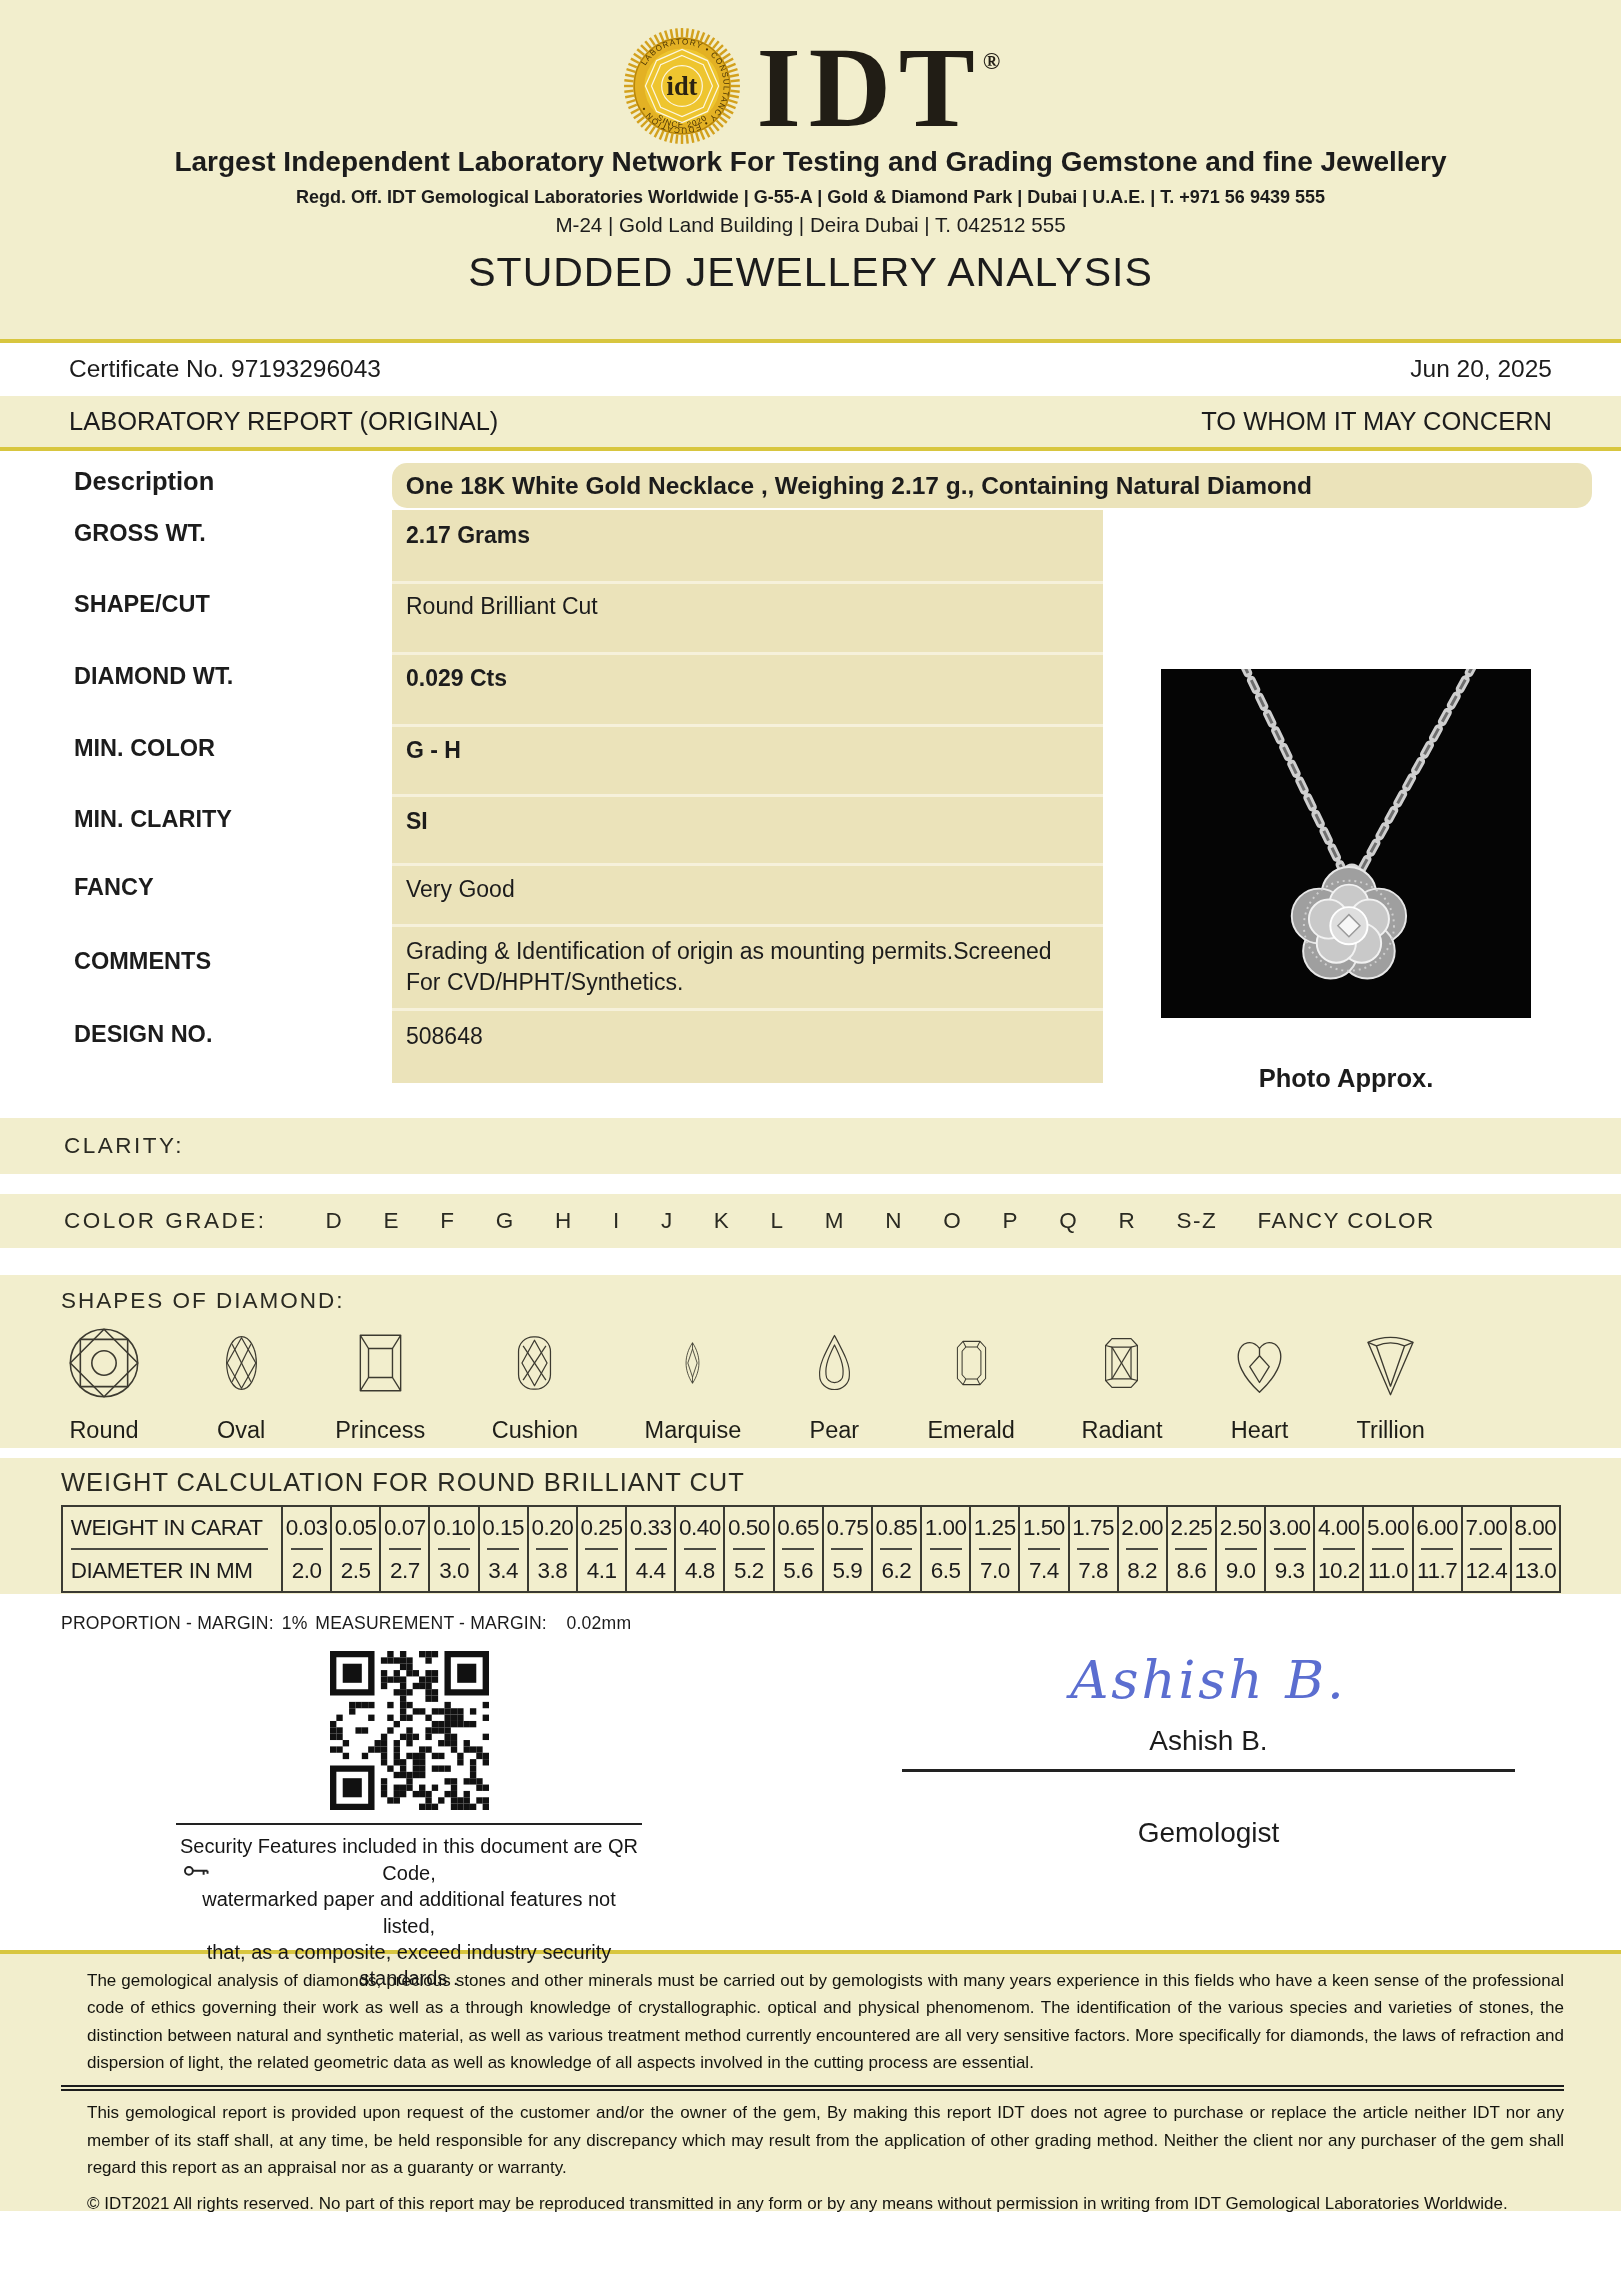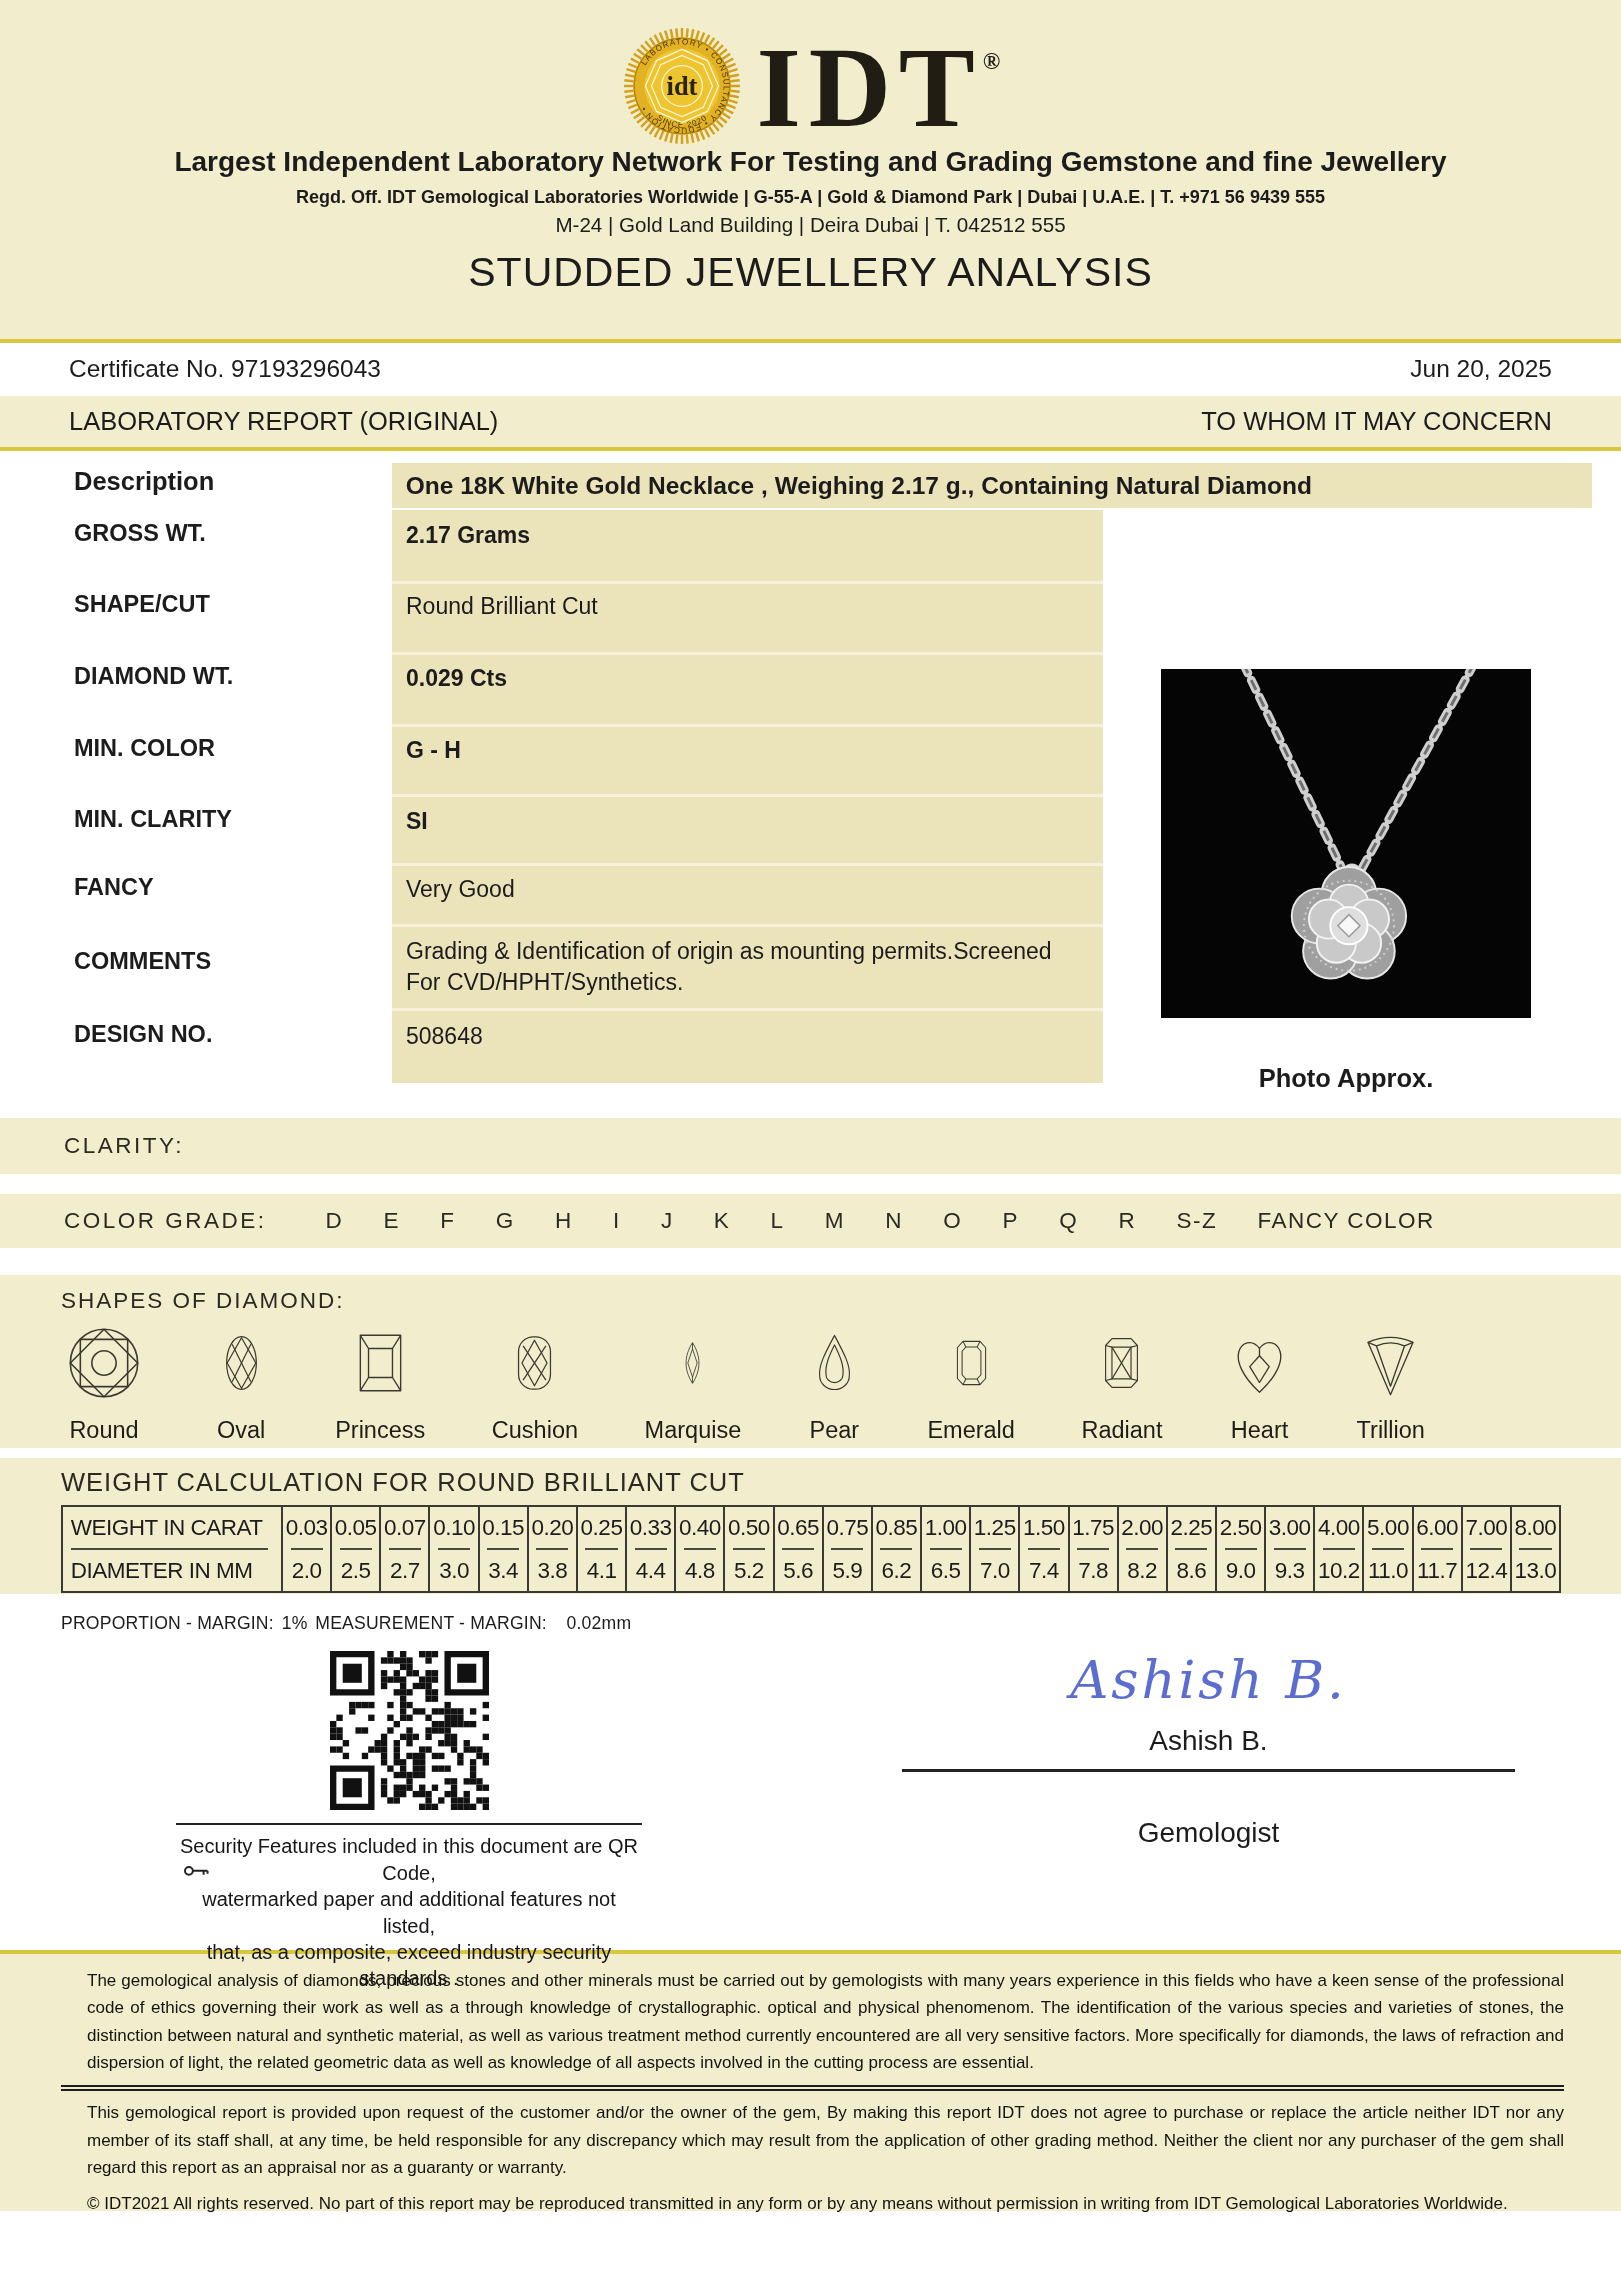--- a/index.html
+++ b/index.html
@@ -19,21 +19,21 @@
   .addr2{font-size:20.6px;margin-top:4.9px;}
   .report-title{font-size:41px;letter-spacing:1px;margin-top:12.7px;text-align:center;}
   
   .meta-row{display:flex;justify-content:space-between;align-items:center;padding:0 69px;}
   .meta-white{height:53px;background:#fff;font-size:24.5px;}
   .meta-cream{height:51px;background:var(--cream);font-size:25.5px;}
   
   .body{position:relative;height:667px;background:#fff;}
   .desc-label{position:absolute;left:74px;top:16.7px;font-size:25.5px;font-weight:bold;}
   .desc-band{position:absolute;left:392px;top:12.7px;width:1200px;height:45px;background:var(--panel);
-             font-size:24.5px;font-weight:bold;line-height:45px;padding-left:13.7px;}
+             font-size:24.5px;font-weight:bold;line-height:45px;padding-left:13.7px;border-radius:15px;}
   .vpanel{position:absolute;left:392px;top:59px;width:711px;height:573px;background:var(--panel);}
   .vpanel .sep{position:absolute;left:0;width:100%;height:2.9px;background:rgba(255,254,246,.55);}
   .dlabel{position:absolute;left:74px;width:314px;font-size:23.5px;font-weight:bold;}
   .dvalue{position:absolute;left:406px;width:686px;font-size:23px;line-height:1.35;}
   .dvalue.b{font-weight:bold;}
   .photo{position:absolute;left:1161px;top:218px;width:370px;height:349px;background:#000;}
   .photo-caption{position:absolute;left:1161px;top:574px;width:370px;text-align:center;font-size:25.5px;font-weight:bold;margin-top:39px;}
   
   .band{background:var(--cream);display:flex;align-items:center;}
   .band-clarity{height:56px;}

